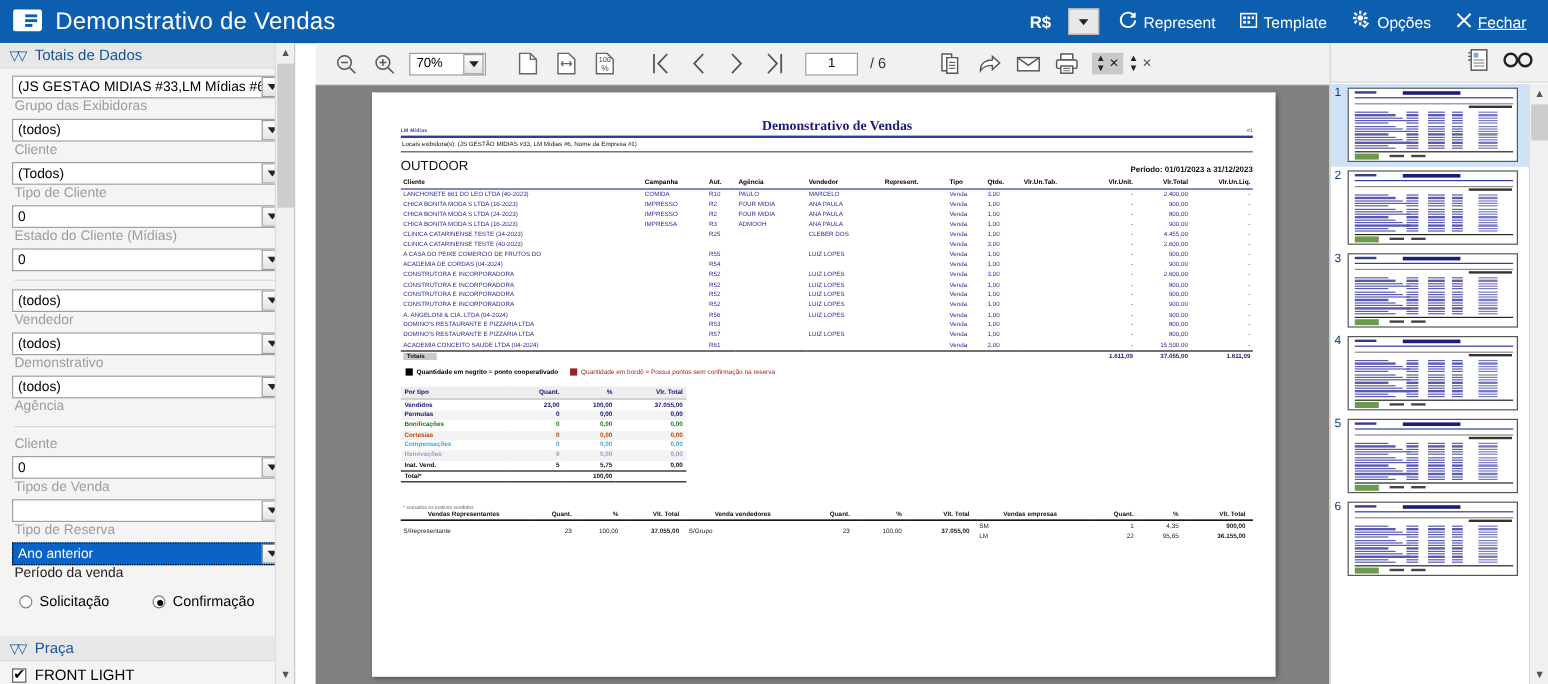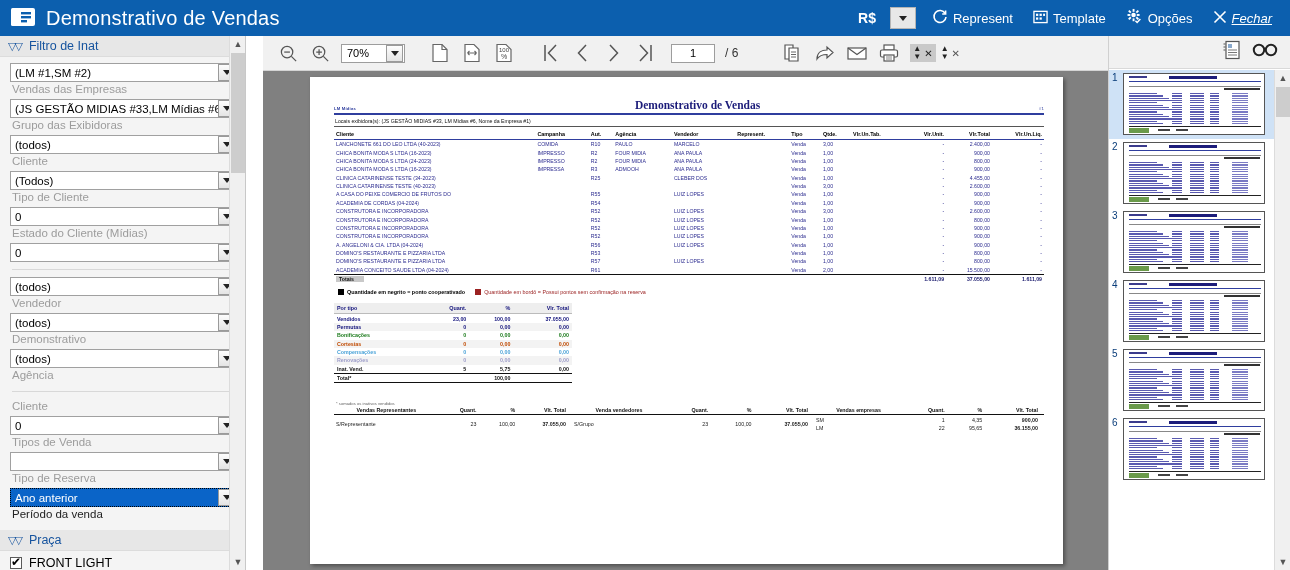--- a/index.html
+++ b/index.html
@@ -22,21 +22,21 @@
   .title-text { font-size: 20px; font-weight: 400; letter-spacing: .2px; }
   .title-right { margin-left: auto; display: flex; align-items: center; gap: 0px; padding-right: 8px; }
   .tb-btn { display: flex; align-items: center; gap: 5px; font-size: 13px; color: #fff; padding: 4px 10px; cursor: pointer; white-space: nowrap; }
   .currency-box { display:flex; align-items:center; background:#0c5fae; margin-right:6px; }
   .currency-label { font-size: 14px; font-weight: bold; color:#fff; padding: 2px 14px 2px 10px; }
   .currency-drop {
     width: 26px; height: 22px; background: #e8e8e8; border: 1px solid #b5b5b5;
     display: flex; align-items: center; justify-content: center;
   }
   .caret-dn { width:0;height:0;border-left:4px solid transparent;border-right:4px solid transparent;border-top:5px solid #222; }
-  .underline { text-decoration: underline; font-style: italic; }
+  .underline { text-decoration: underline; }
 
   
   .leftpanel {
     position: absolute; left: 0; top: 36px; width: 246px; height: 534px;
     background: #f4f4f4; border-right: 1px solid #c8c8c8;
     overflow: hidden;
   }
   .section-head {
     height: 21px; background: #e7e7e7; display: flex; align-items: center;
     padding-left: 8px; gap: 8px; color: #15539e; font-size: 12.5px; border-bottom: 1px solid #dcdcdc;
@@ -229,34 +229,25 @@
         </span>
         <span class="underline">Fechar</span>
       </div>
     </div>
   </div>
 
   <div class="leftpanel">
 
     <div class="section-head">
       <span class="chev">▽▽</span>
-      <span>Filtro de Inat</span>
+      <span>Totais de Dados</span>
     </div>
 
     <div class="filters">
 
-      <div class="fld">
-        <div class="combo">
-          <span class="txt">(LM #1,SM #2)</span>
-          <span class="combo-btn">
-              <span class="caret-dn"></span>
-            </span>
-        </div>
-        <div class="flabel">Vendas das Empresas</div>
-      </div>
 
       <div class="fld">
         <div class="combo">
           <span class="txt">(JS GESTÃO MIDIAS #33,LM Mídias  #6,Nome da Empresa #1)</span>
           <span class="combo-btn">
               <span class="caret-dn"></span>
             </span>
         </div>
         <div class="flabel">Grupo das Exibidoras</div>
       </div>
@@ -505,20 +496,24 @@
     <div class="page">
       <div class="pg-inner">
 
         <div class="rpt-head">
           <span class="rpt-logo">LM Mídias</span>
           <span class="rpt-title">Demonstrativo de Vendas</span>
           <span class="rpt-pg">#1</span>
         </div>
         <div class="rpt-sub">Locais exibidora(s): (JS GESTÃO MIDIAS #33, LM Mídias  #6, Nome da Empresa #1)</div>
 
+        <div class="rpt-sec">
+          <span class="rpt-sec-title">OUTDOOR</span>
+          <span class="rpt-period">Período: 01/01/2023 a 31/12/2023</span>
+        </div>
 
         <table class="grid">
           <thead>
               <tr>
             <th class="ta-l">Cliente</th>
             <th class="ta-l">Campanha</th>
             <th class="ta-l">Aut.</th>
             <th class="ta-l">Agência</th>
             <th class="ta-l">Vendedor</th>
             <th class="ta-l">Represent.</th>

